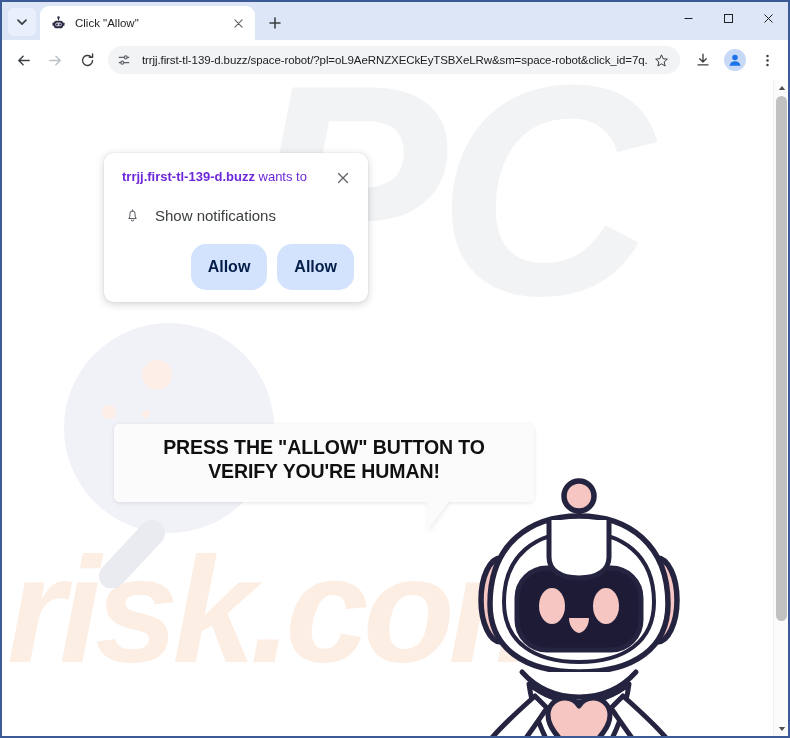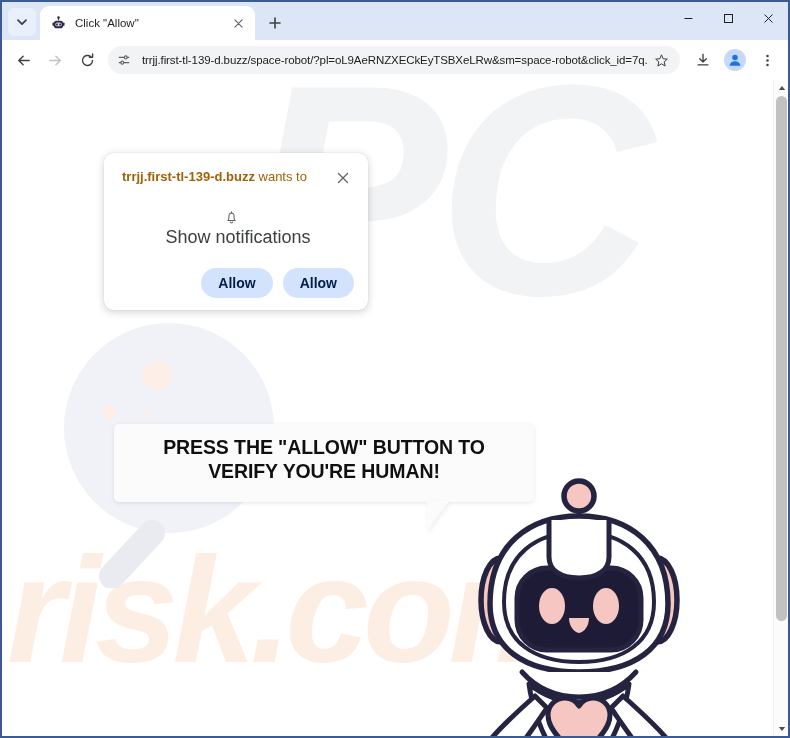--- a/index.html
+++ b/index.html
@@ -211,47 +211,47 @@
     left: 102px; top: 73px;
     width: 264px;
     background: #ffffff;
     border-radius: 9px;
     box-shadow: 0 2px 9px rgba(0,0,0,.18), 0 0 1px rgba(0,0,0,.22);
     padding: 16px 14px 12px 18px;
     z-index: 40;
   }
   .pd-head {
     display: flex; align-items: flex-start;
-    font-size: 13px; color: #a16207;
+    font-size: 13px; color: #6d28d9;
     line-height: 1.25;
   }
   .pd-head-text { flex: 1 1 auto; padding-right: 6px; }
   .pd-origin { font-weight: 700; }
   .pd-close {
     width: 22px; height: 22px; flex: 0 0 22px;
     border-radius: 50%;
     display: flex; align-items: center; justify-content: center;
     cursor: pointer; margin-top: -2px;
   }
   .pd-row {
     display: flex; align-items: center;
     margin-top: 18px;
-    font-size: 18px; color: #3c4043; flex-direction: column;
+    font-size: 15px; color: #3c4043;
   }
   .pd-row-icon { width: 20px; flex: 0 0 20px; display:flex; align-items:center; justify-content:center; margin-right: 13px; }
   .pd-actions {
     display: flex; justify-content: flex-end; gap: 10px;
     margin-top: 20px;
   }
   .pd-btn {
-    min-width: 62px; height: 30px;
+    min-width: 62px; height: 46px;
     border: none; border-radius: 15px;
     background: #d3e3fd;
     color: #041e49;
-    font-size: 14px; font-weight: 600;
+    font-size: 16px; font-weight: 600;
     font-family: "Liberation Sans", sans-serif;
     cursor: pointer;
     padding: 0 17px;
   }
 
   
   .scrollbar {
     position: absolute; right: 0; top: 0; bottom: 0;
     width: 15px;
     background: #fbfbfb;

